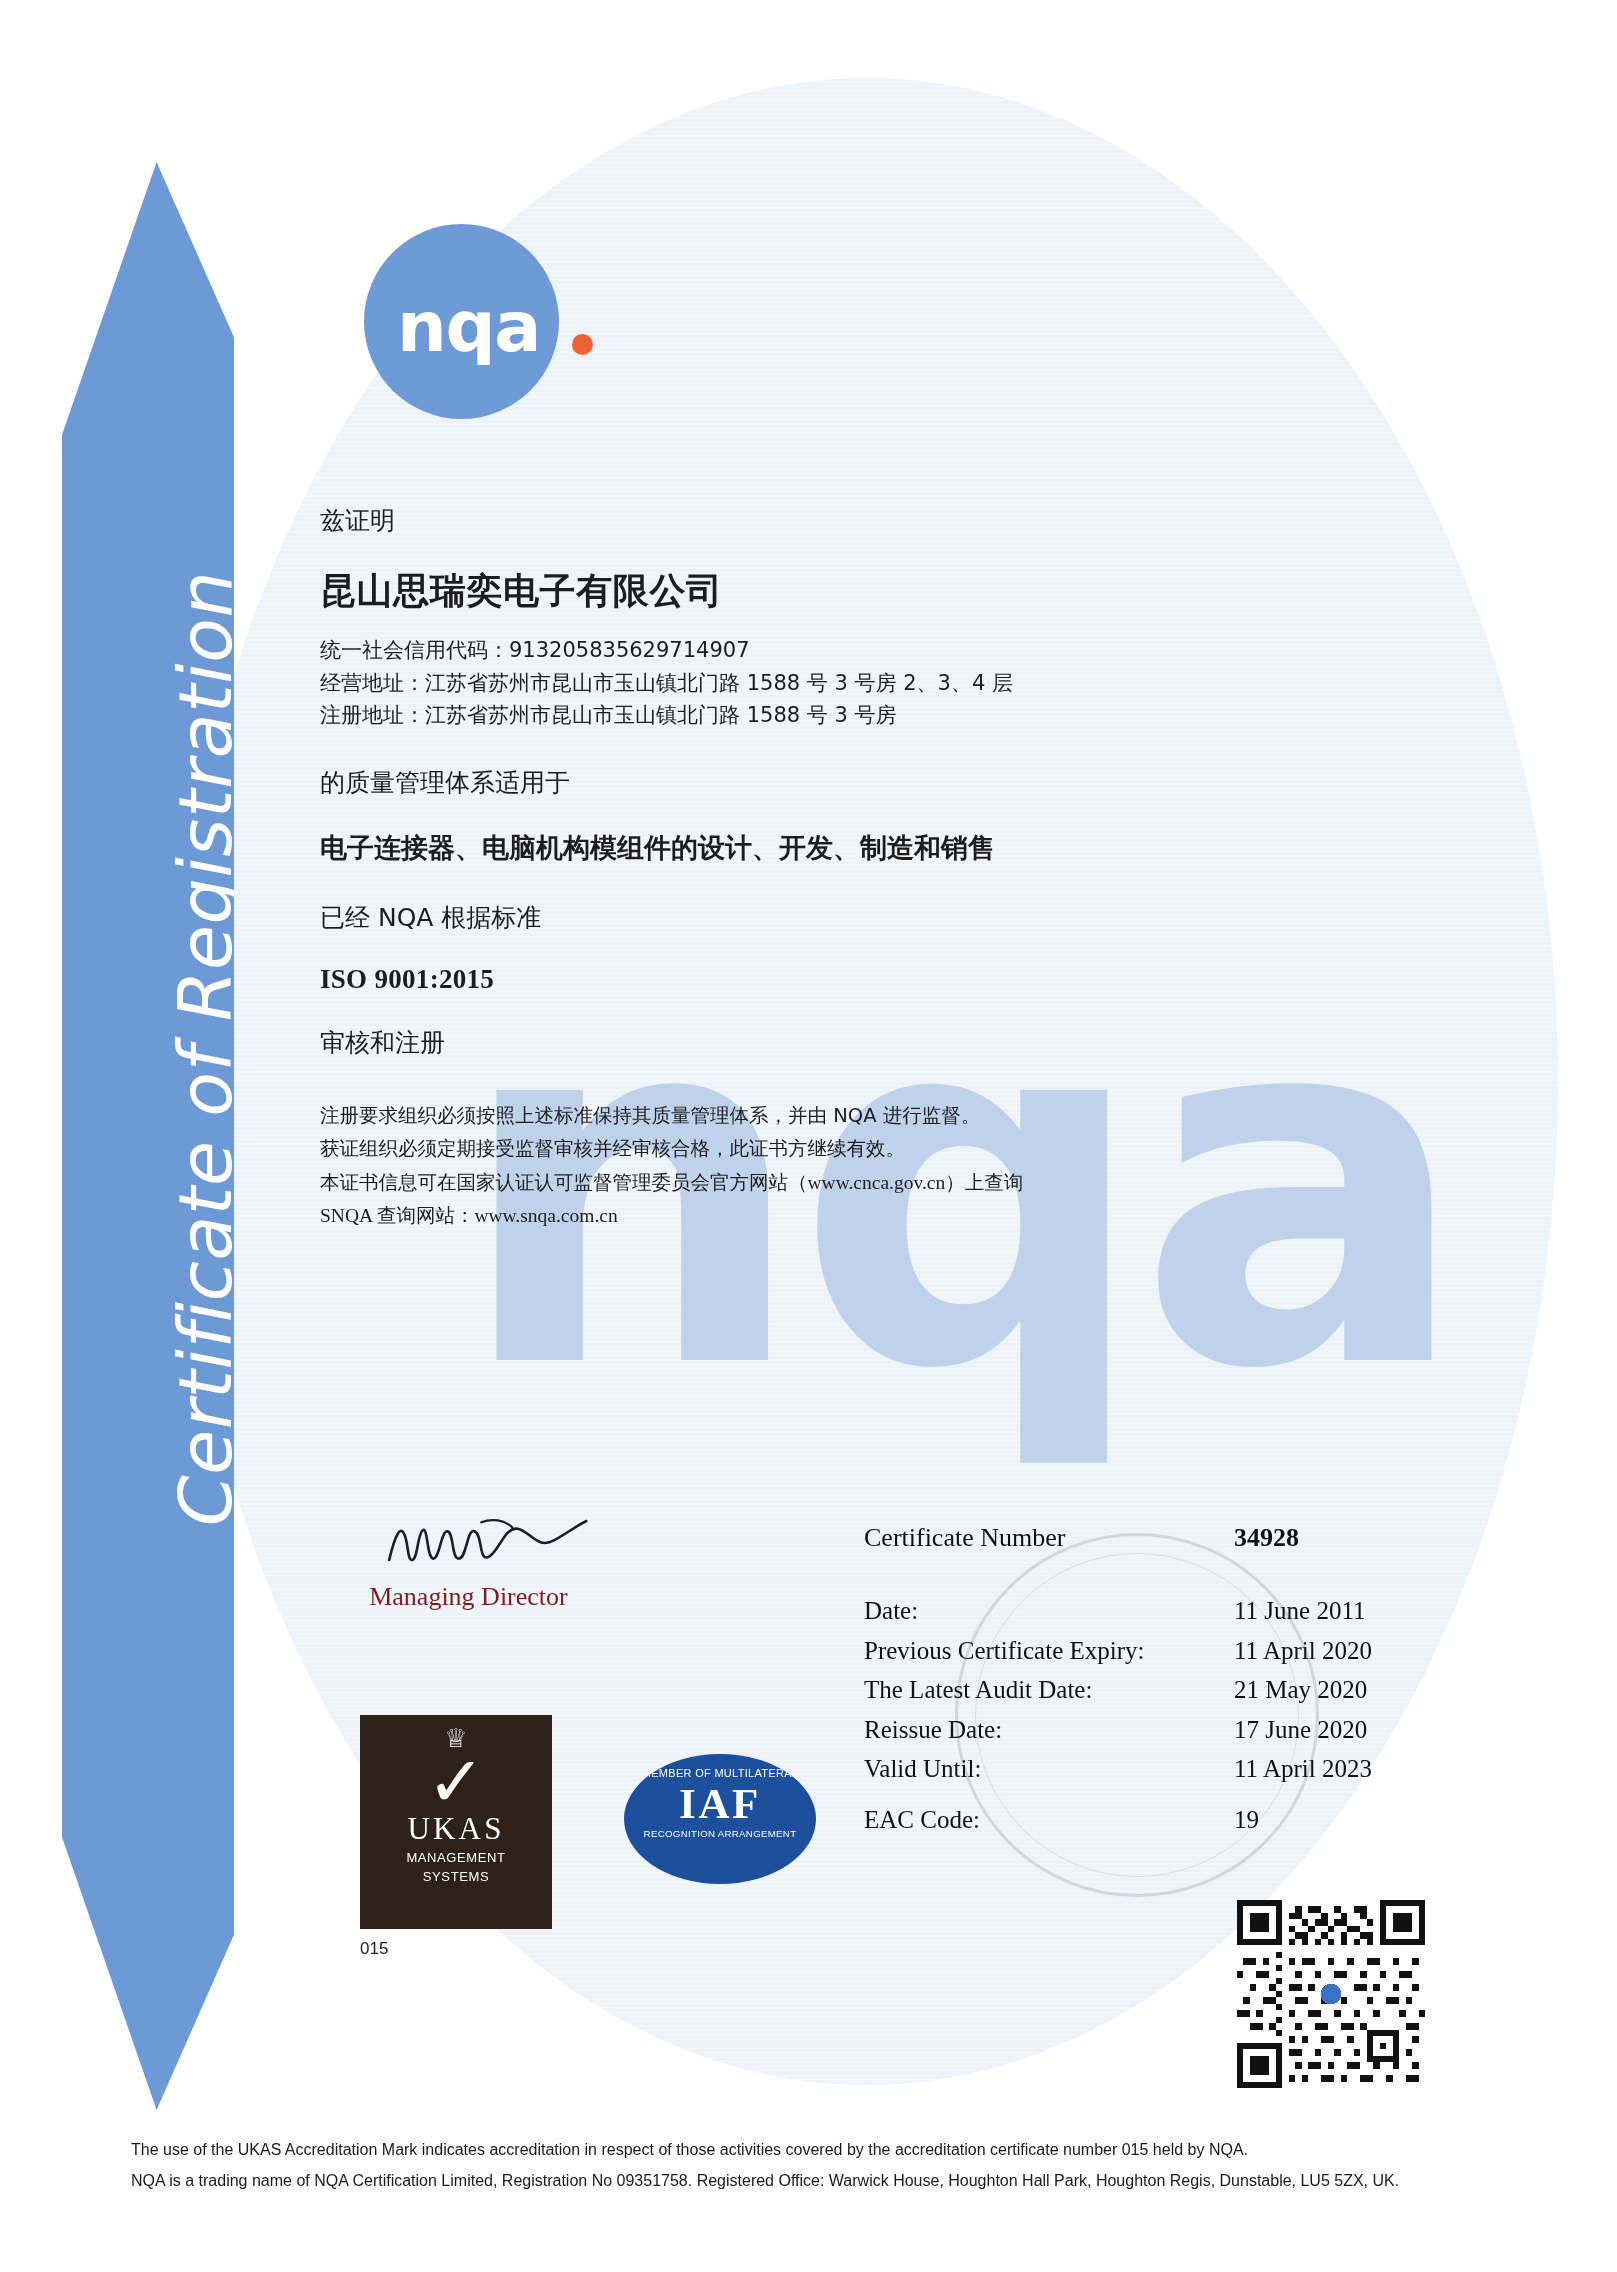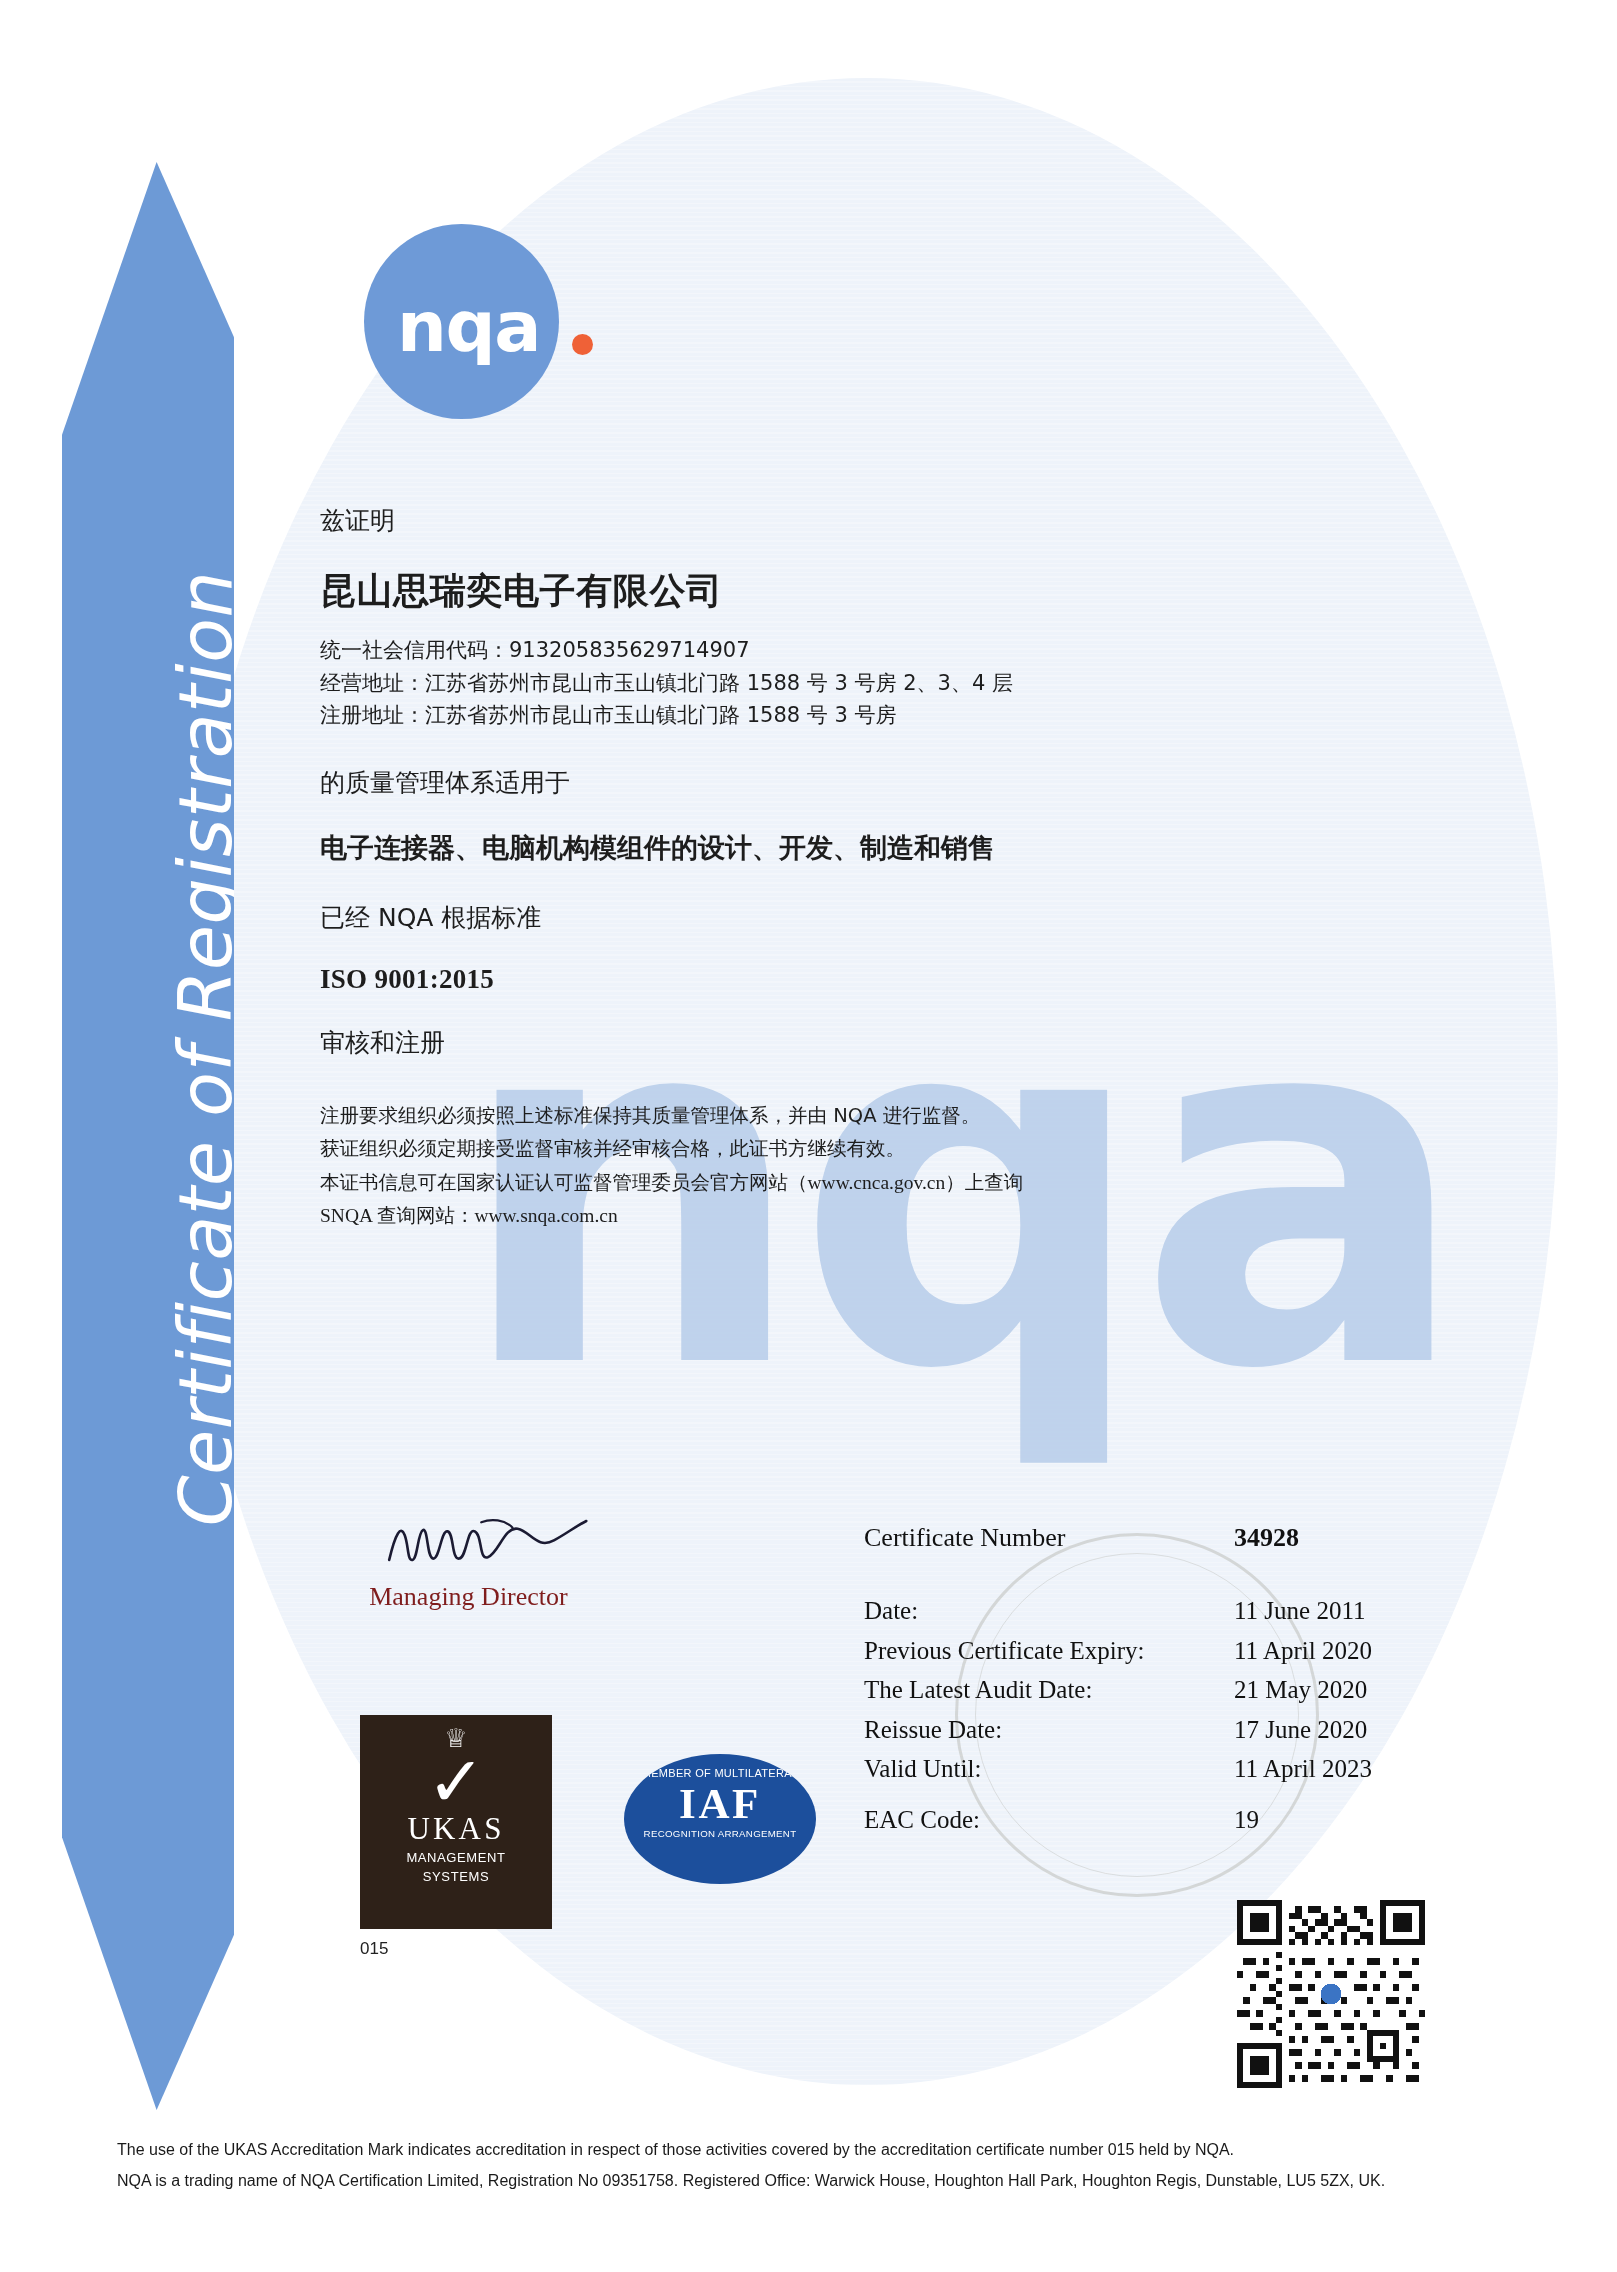--- a/index.html
+++ b/index.html
@@ -305,21 +305,21 @@
     position: absolute;
     left: 1237px;
     top: 1900px;
     width: 188px;
     height: 188px;
   }
 
   
   .footer {
     position: absolute;
-    left: 117px;
+    left: 131px;
     top: 2134px;
     width: 1364px;
     font-family: "Liberation Sans", sans-serif;
     font-size: 16px;
     line-height: 1.95;
     color: #1a1a1a;
   }
 </style>
 </head>
 <body>

